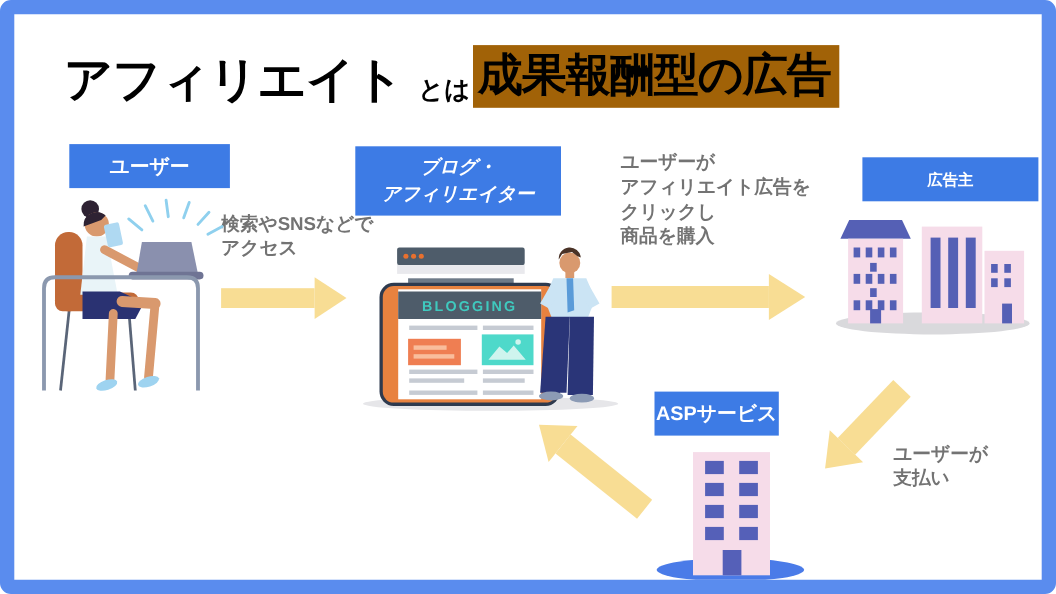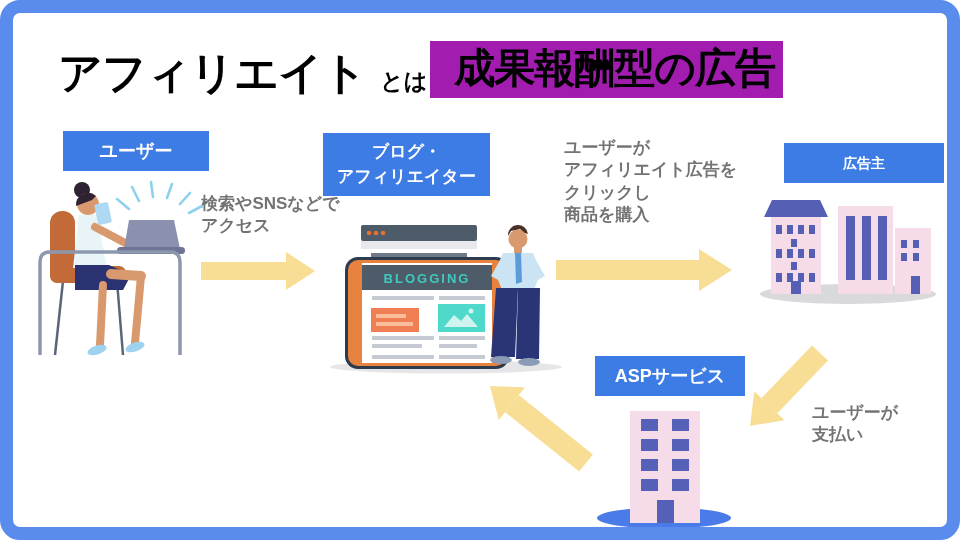--- a/index.html
+++ b/index.html
@@ -1,43 +1,43 @@
 <!DOCTYPE html>
 <html><head>
 <meta charset="utf-8">
 <style>
   html,body{margin:0;padding:0;background:#fff;}
   .slide{
     position:relative;
     width:960px;height:540px;
     box-sizing:border-box;
     border:13px solid #5A8CEE;
-    border-radius:20px;
+    border-radius:10px;
     background:#ffffff;
     overflow:hidden;
     font-family:"Liberation Sans","DejaVu Sans",sans-serif;
   }
   .title{
     position:absolute;left:45px;top:28px;
     display:flex;align-items:flex-end;
     color:#000;font-weight:bold;white-space:nowrap;
   }
   .t-main{font-size:44px;line-height:1.15;letter-spacing:-1px;}
   .t-conn{font-size:23px;line-height:1.25;margin:0 3px 2px 14px;}
-  .t-hl{font-size:41px;line-height:1.1;background:#a21caf;padding:5px 8px 7px 24px;letter-spacing:-1px;}
+  .t-hl{font-size:41px;line-height:1.1;background:#a16207;padding:5px 8px 7px 4px;letter-spacing:-1px;}
   .node{
     position:absolute;background:#3D7BE5;color:#fff;
     font-weight:bold;text-align:center;
     display:flex;align-items:center;justify-content:center;
     white-space:pre-line;line-height:1.45;
   }
   .node-user{left:50px;top:118px;width:146px;height:40px;font-size:18px;}
-  .node-blogger{left:310px;top:120px;width:167px;height:63px;font-size:17px;}
+  .node-blogger{left:310px;top:120px;width:187px;height:63px;font-size:17px;font-style:italic;}
   .node-advertiser{left:771px;top:130px;width:160px;height:40px;font-size:14px;}
-  .node-asp{left:582px;top:343px;width:150px;height:40px;font-size:18px;}
+  .node-asp{left:582px;top:343px;width:113px;height:40px;font-size:18px;}
   .flow{
     position:absolute;color:#737373;font-weight:bold;
     white-space:pre-line;line-height:1.32;
   }
   .flow-access{left:188px;top:180px;font-size:17px;}
   .flow-purchase{left:551px;top:124px;font-size:17px;}
   .flow-adfee{left:799px;top:389px;font-size:17px;}
   .flow-reward{left:385px;top:429px;font-size:18px;}
   .layer{position:absolute;left:0;top:0;pointer-events:none;}
   .scene{position:absolute;}

